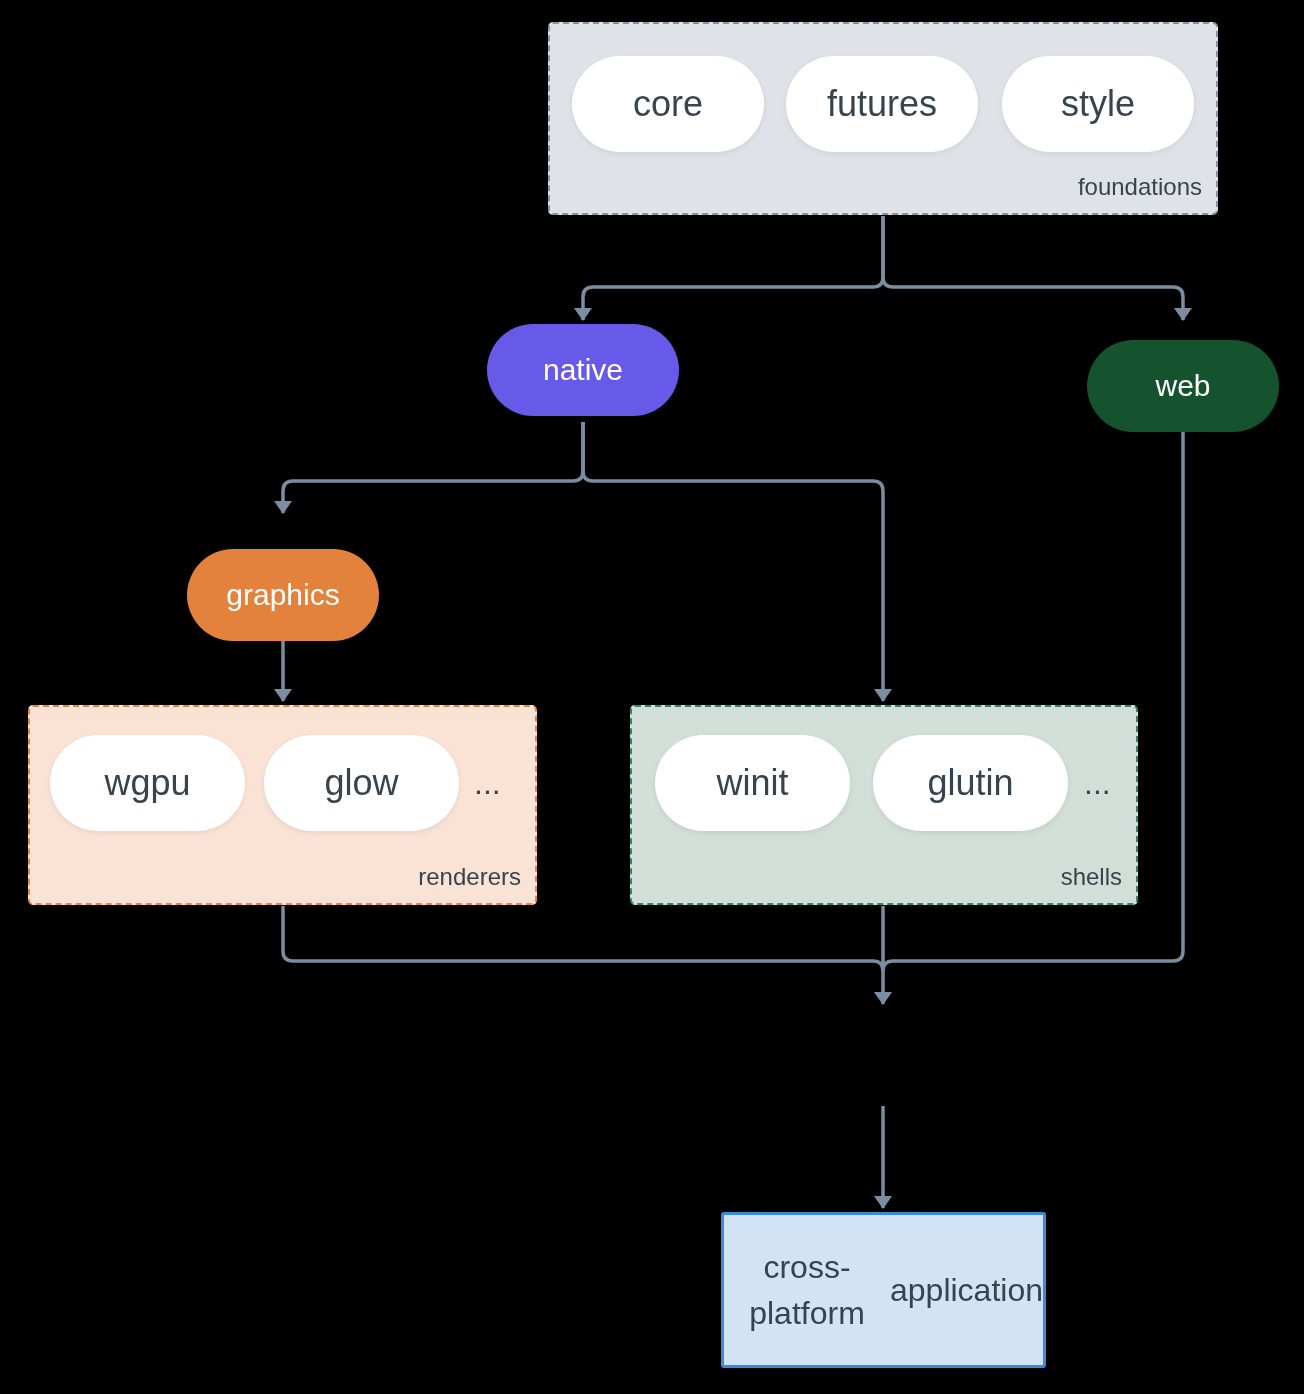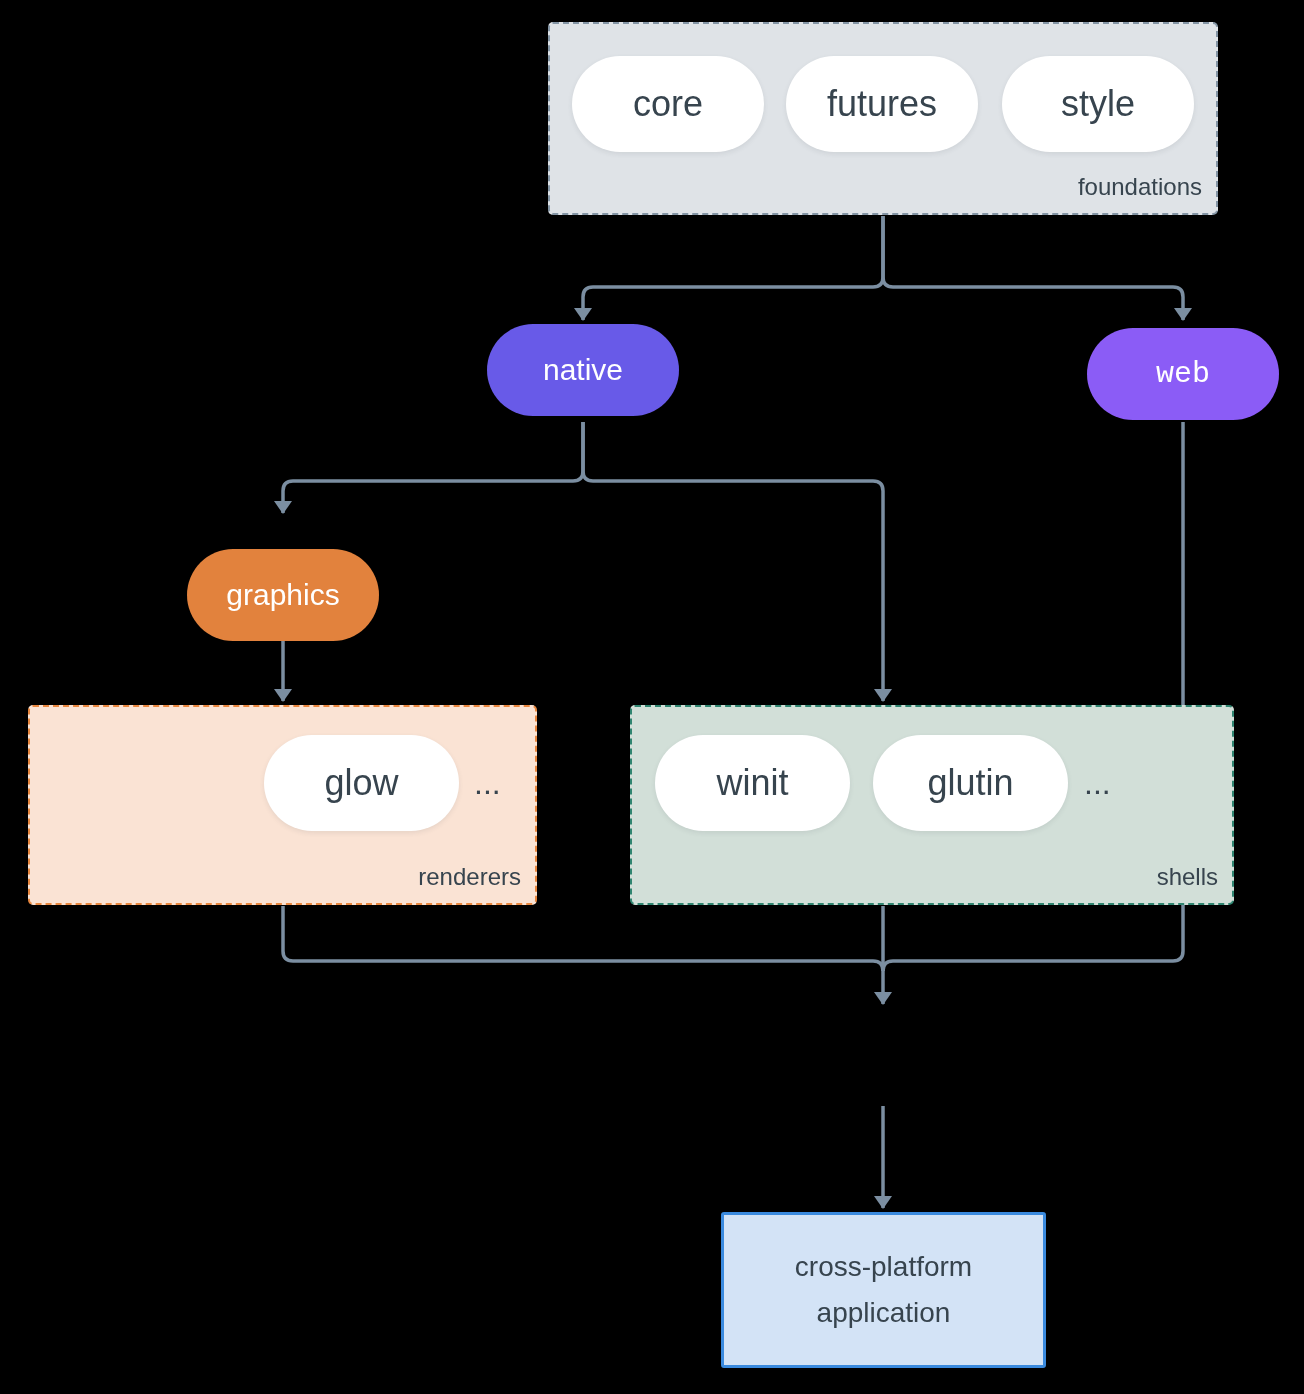--- a/index.html
+++ b/index.html
@@ -11,21 +11,21 @@
     overflow:hidden;
   }
   .connectors{position:absolute;left:0;top:0;z-index:0;}
 
   
   .group{position:absolute;box-sizing:border-box;border-radius:5px;z-index:1;}
   .group-foundations{left:548px;top:22px;width:670px;height:193px;
     background:#dfe3e7;border:2px dashed #8495a5;}
   .group-renderers{left:28px;top:705px;width:509px;height:200px;
     background:#fae3d4;border:2px dashed #e8873f;}
-  .group-shells{left:630px;top:705px;width:604px;height:200px;
+  .group-shells{left:630px;top:705px;width:508px;height:200px;
     background:#d2dfd8;border:2px dashed #2f8570;}
   .group-label{position:absolute;right:14px;bottom:12px;
     font-size:24px;color:#37444e;}
 
   
   .pill{position:absolute;width:192px;height:96px;border-radius:48px;
     background:#ffffff;display:flex;align-items:center;justify-content:center;
     font-size:36px;color:#37444e;box-shadow:0 2px 5px rgba(55,68,78,0.10);}
   .g-found .pill{top:32px;}
   .pill-core{left:22px;}
@@ -39,29 +39,29 @@
   .ellipsis{position:absolute;top:28px;height:96px;display:flex;align-items:center;
     font-size:32px;color:#37444e;}
   .ellipsis-renderers{left:444px;}
   .ellipsis-shells{left:452px;}
 
   
   .node{position:absolute;width:192px;height:92px;border-radius:48px;z-index:1;
     display:flex;align-items:center;justify-content:center;
     font-size:30px;color:#ffffff;}
   .node-native{left:487px;top:324px;background:#685ae8;}
-  .node-web{left:1087px;top:328px;background:#8b5cf6;font-family:Liberation Mono, monospace;}
+  .node-web{left:1087px;top:340px;background:#14532d;}
   .node-graphics{left:187px;top:517px;background:#e2823d;margin-top:32px;}
   .node-iced{left:787px;top:1009px;background:#2e86d8;border-radius:42px;}
 
   
   .app-box{position:absolute;left:721px;top:1212px;width:325px;height:156px;
     box-sizing:border-box;background:#d3e3f6;border:3px solid #3a8ade;border-radius:3px;
-    display:flex;flex-direction:column;align-items:center;justify-content:center;
-    font-size:28px;line-height:46px;color:#37444e;z-index:1;text-align:center;}
+    display:flex;flex-direction:row;align-items:center;justify-content:center;
+    font-size:32px;line-height:46px;color:#37444e;z-index:1;text-align:center;}
 </style>
 </head>
 <body>
 
 <div class="canvas">
 
   <svg class="connectors" width="1304" height="1394" viewBox="0 0 1304 1394">
     <defs>
       <marker id="arrow" viewBox="0 0 13 20" refX="12" refY="10" markerWidth="13" markerHeight="20" markerUnits="userSpaceOnUse" orient="auto">
         <path d="M0,1 L13,10 L0,19 Z" fill="#7b8ea1"></path>
@@ -86,20 +86,21 @@
     <div class="pill pill-style">style</div>
     <div class="group-label">foundations</div>
   </div>
 
   <div class="node node-native">native</div>
   <div class="node node-web">web</div>
 
   <div class="node node-graphics">graphics</div>
 
   <div class="group group-renderers">
+    <div class="pill pill-wgpu">wgpu</div>
     <div class="pill pill-glow">glow</div>
     <div class="ellipsis ellipsis-renderers">...</div>
     <div class="group-label">renderers</div>
   </div>
 
   <div class="group group-shells">
     <div class="pill pill-winit">winit</div>
     <div class="pill pill-glutin">glutin</div>
     <div class="ellipsis ellipsis-shells">...</div>
     <div class="group-label">shells</div>

